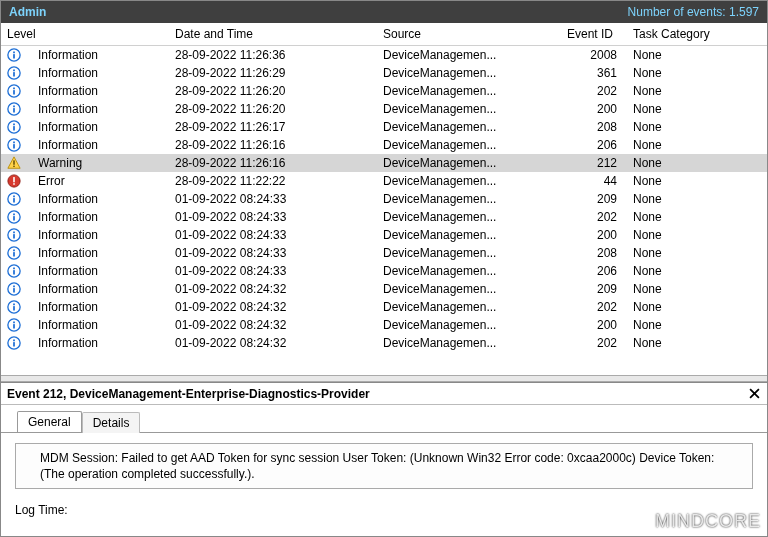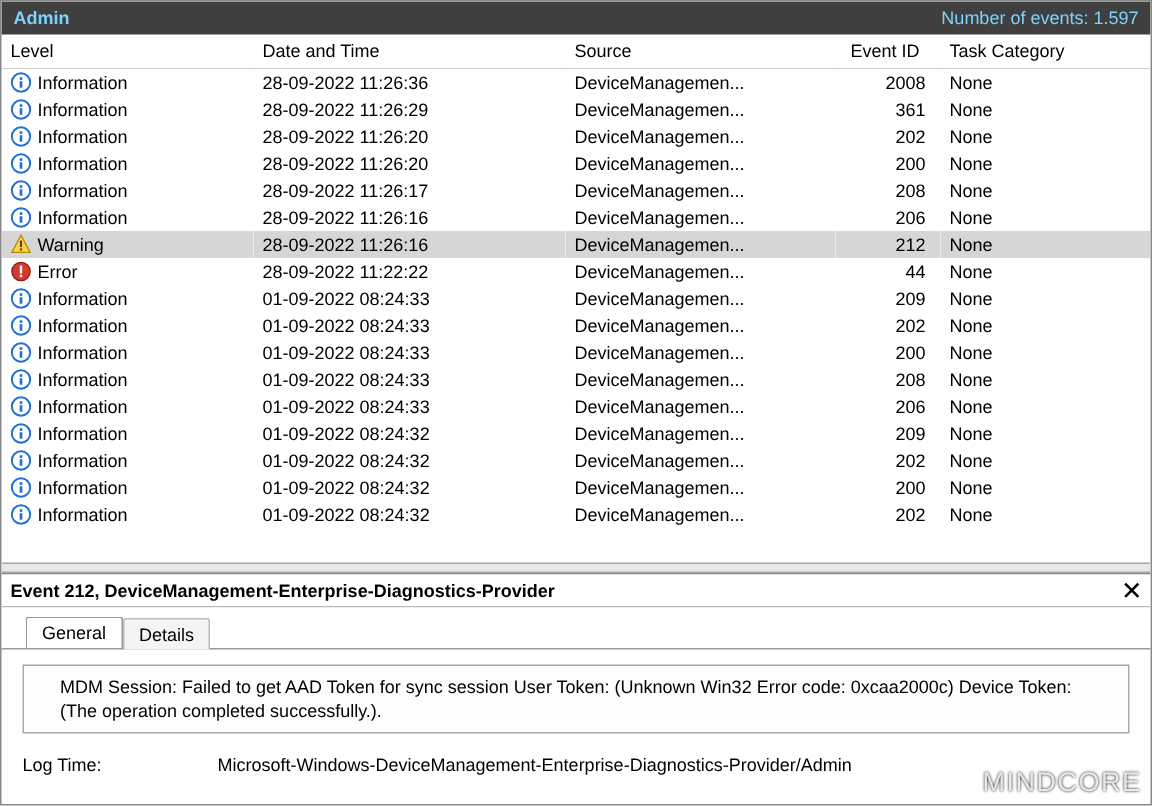--- a/index.html
+++ b/index.html
@@ -8,21 +8,21 @@
   .titlebar { background: #3f3f3f; color: #7dd3fc; height: 22px; display: flex; align-items: center; padding: 0 8px; gap: 16px; font-size: 12px; justify-content: space-between; }
   .titlebar .title { font-weight: bold; }
   .top-pane { height: 352px; overflow: hidden; position: relative; }
   .table-wrap { height: 100%; overflow-y: auto; overflow-x: hidden; }
   table.events { width: 100%; border-collapse: collapse; table-layout: fixed; }
   table.events thead th { text-align: left; font-weight: normal; padding: 4px 6px; background: #fff; border-bottom: 1px solid #d0d0d0; position: sticky; top: 0; font-size: 12px; white-space: nowrap; overflow: hidden; }
   table.events th.eid { text-align: center; padding-right: 10px; }
   table.events tbody td { padding: 1px 6px; white-space: nowrap; overflow: hidden; text-overflow: ellipsis; font-size: 12px; height: 18px; vertical-align: middle; }
   table.events tbody td.eid { text-align: right; padding-right: 10px; }
   table.events tbody tr.selected { background: #d6d6d6; }
-  .level-cell { display: flex; align-items: center; gap: 4px; }
+  .level-cell { display: flex; align-items: center; gap: 17px; }
   .icon { width: 14px; height: 14px; display: inline-flex; align-items: center; justify-content: center; flex-shrink: 0; }
   .splitter { height: 7px; background: #e8e8e8; border-top: 1px solid #aaa; border-bottom: 1px solid #aaa; cursor: row-resize; }
   .detail-pane { border-top: 1px solid #888; }
   .detail-header { display: flex; align-items: center; justify-content: space-between; background: #fff; height: 22px; padding: 0 6px; border-bottom: 1px solid #bbb; }
   .detail-header .dt { font-weight: bold; font-size: 12px; }
   .close-x { width: 14px; height: 14px; cursor: pointer; display:flex; align-items:center; justify-content:center; font-weight:bold; font-size:13px; }
   .tabs { display: flex; align-items: flex-end; gap: 0; padding: 6px 8px 0 16px; background: #fff; }
   .tab { border: 1px solid #999; border-bottom: none; padding: 3px 10px; background: #fff; font-size: 12px; position: relative; cursor: pointer; border-radius: 2px 2px 0 0; }
   .tab.inactive { background: #f4f4f4; border-color:#bbb; top:1px; }
   .tab-body { border-top: 1px solid #999; margin-top: 0; padding: 10px 14px; }
@@ -386,18 +386,17 @@
     </span>
   </div>
   <div class="tabs">
     <div class="tab">General</div>
     <div class="tab inactive">Details</div>
   </div>
   <div class="tab-body">
     <div class="msgbox">MDM Session: Failed to get AAD Token for sync session User Token: (Unknown Win32 Error code: 0xcaa2000c) Device Token: (The operation completed successfully.).</div>
     <div class="kv">
       <span class="k">Log Time:</span>
-      <span>Microsoft-Windows-DeviceManagement-Enterprise-Diagnostics-Provider/Admin</span>
     </div>
   </div>
 </div>
 
 <div class="watermark">MINDCORE</div>
 
 </body></html>

